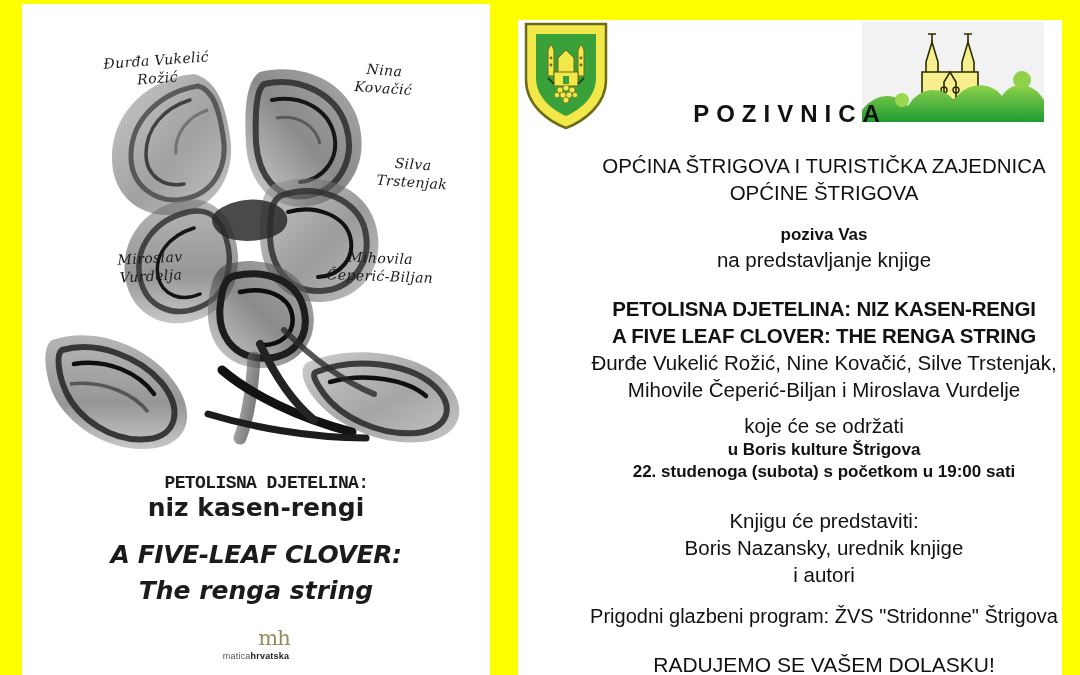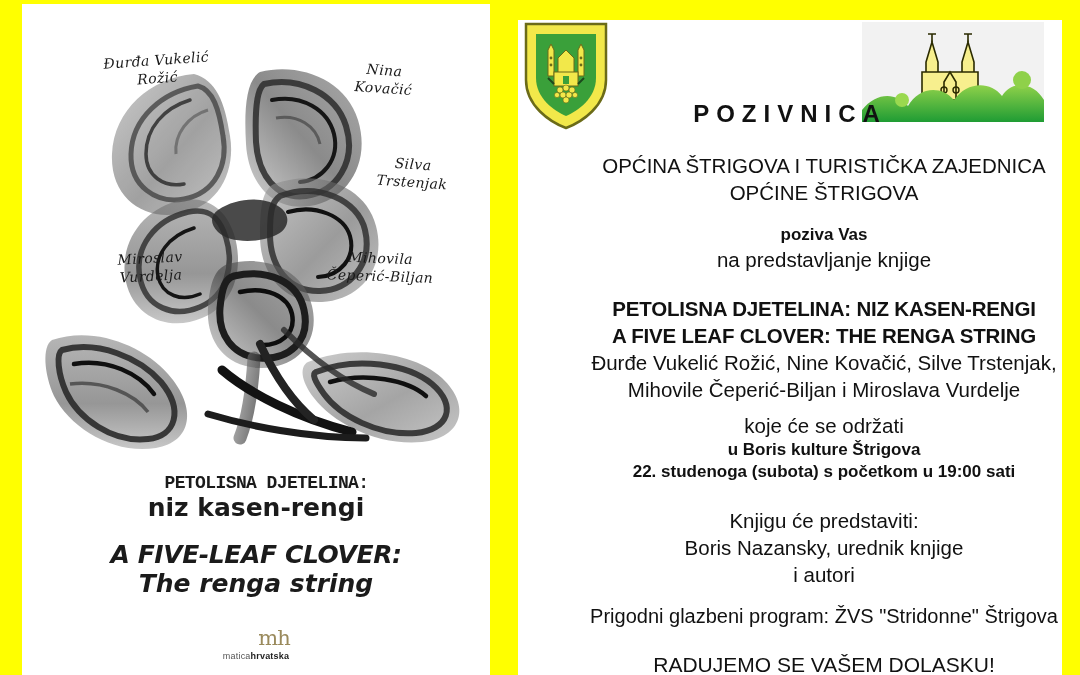--- a/index.html
+++ b/index.html
@@ -62,21 +62,21 @@
     margin-top:1px;
   }
   #cover-title .t3 {
     font-family:"DejaVu Sans", sans-serif;
     font-weight:bold; font-style:italic; font-size:25px;
     letter-spacing:-0.4px; line-height:1.12; margin-top:19px;
   }
   #cover-title .t4 {
     font-family:"DejaVu Sans", sans-serif;
     font-weight:bold; font-style:italic; font-size:25px;
-    line-height:1.12; margin-top:1px;
+    line-height:1.12; margin-top:8px;
   }
 
   
   #publisher { position:absolute; left:0; top:624px; width:468px; text-align:center; }
   #publisher .mh {
     font-family:"DejaVu Serif", serif; font-size:21px; color:#9a8a5c;
     letter-spacing:-1px; line-height:1; display:block;padding-left:36px;
   }
   #publisher .mh-name {
     display:block; margin-top:2px; font-size:9px; color:#555;

